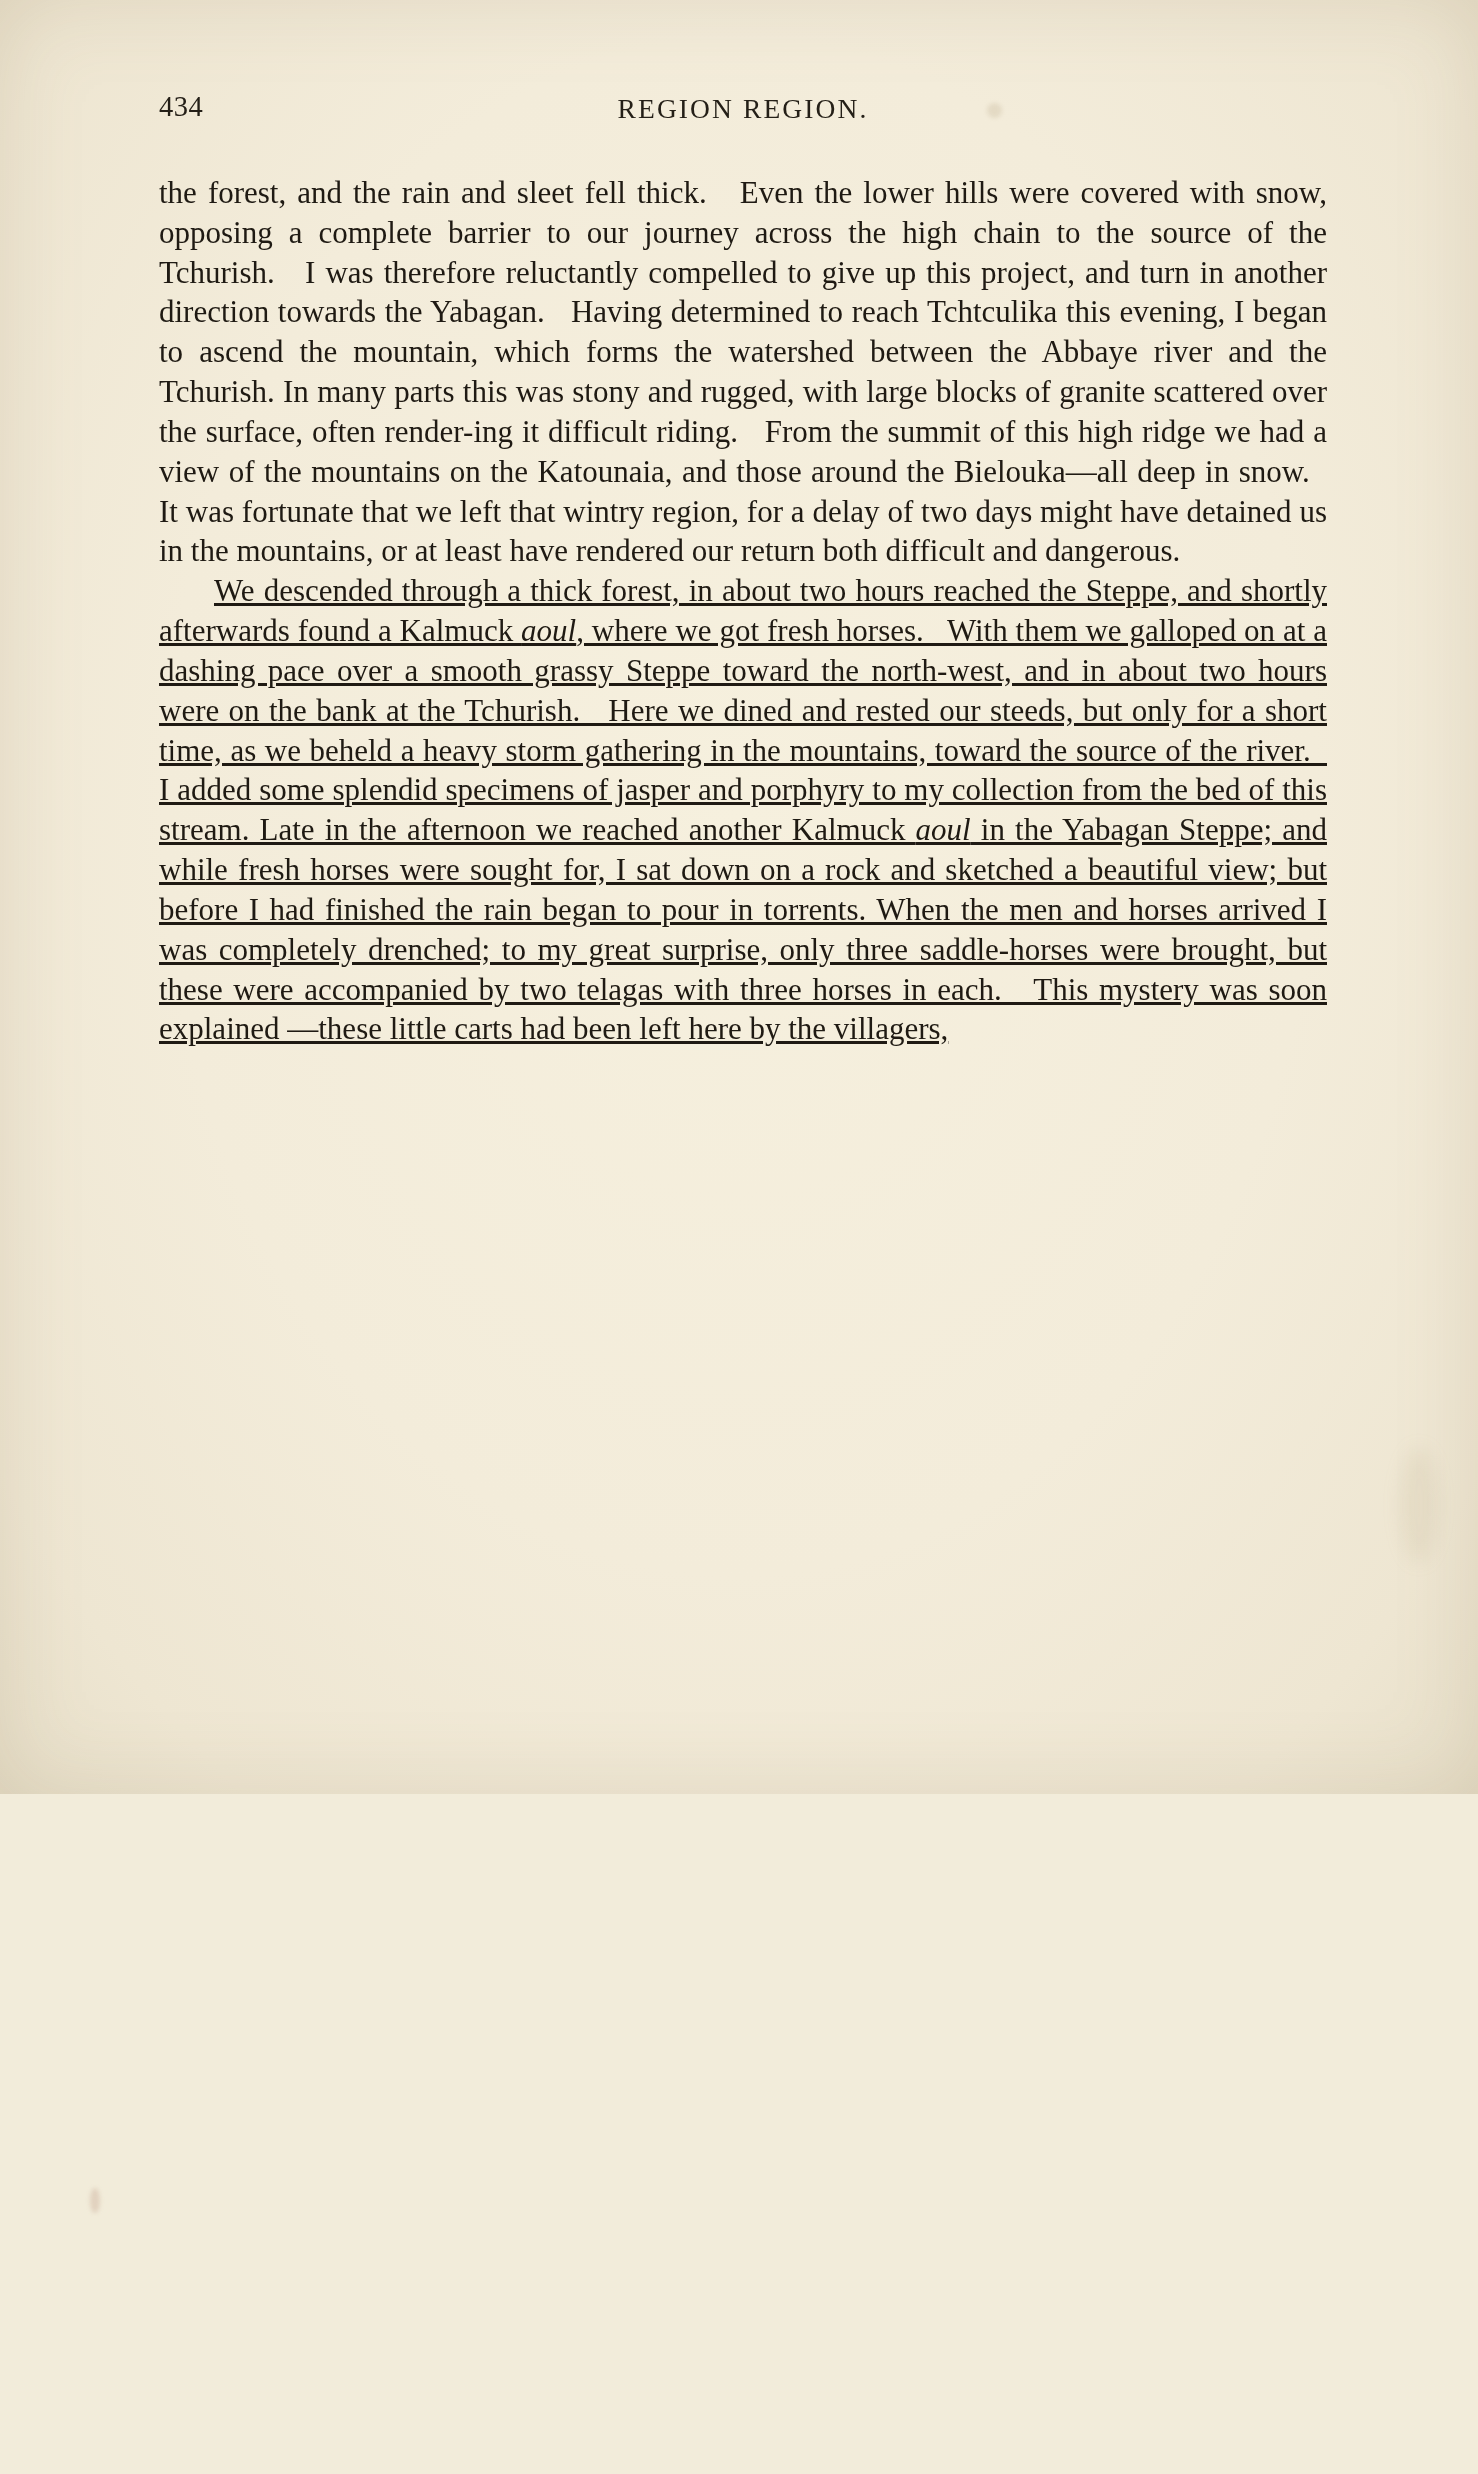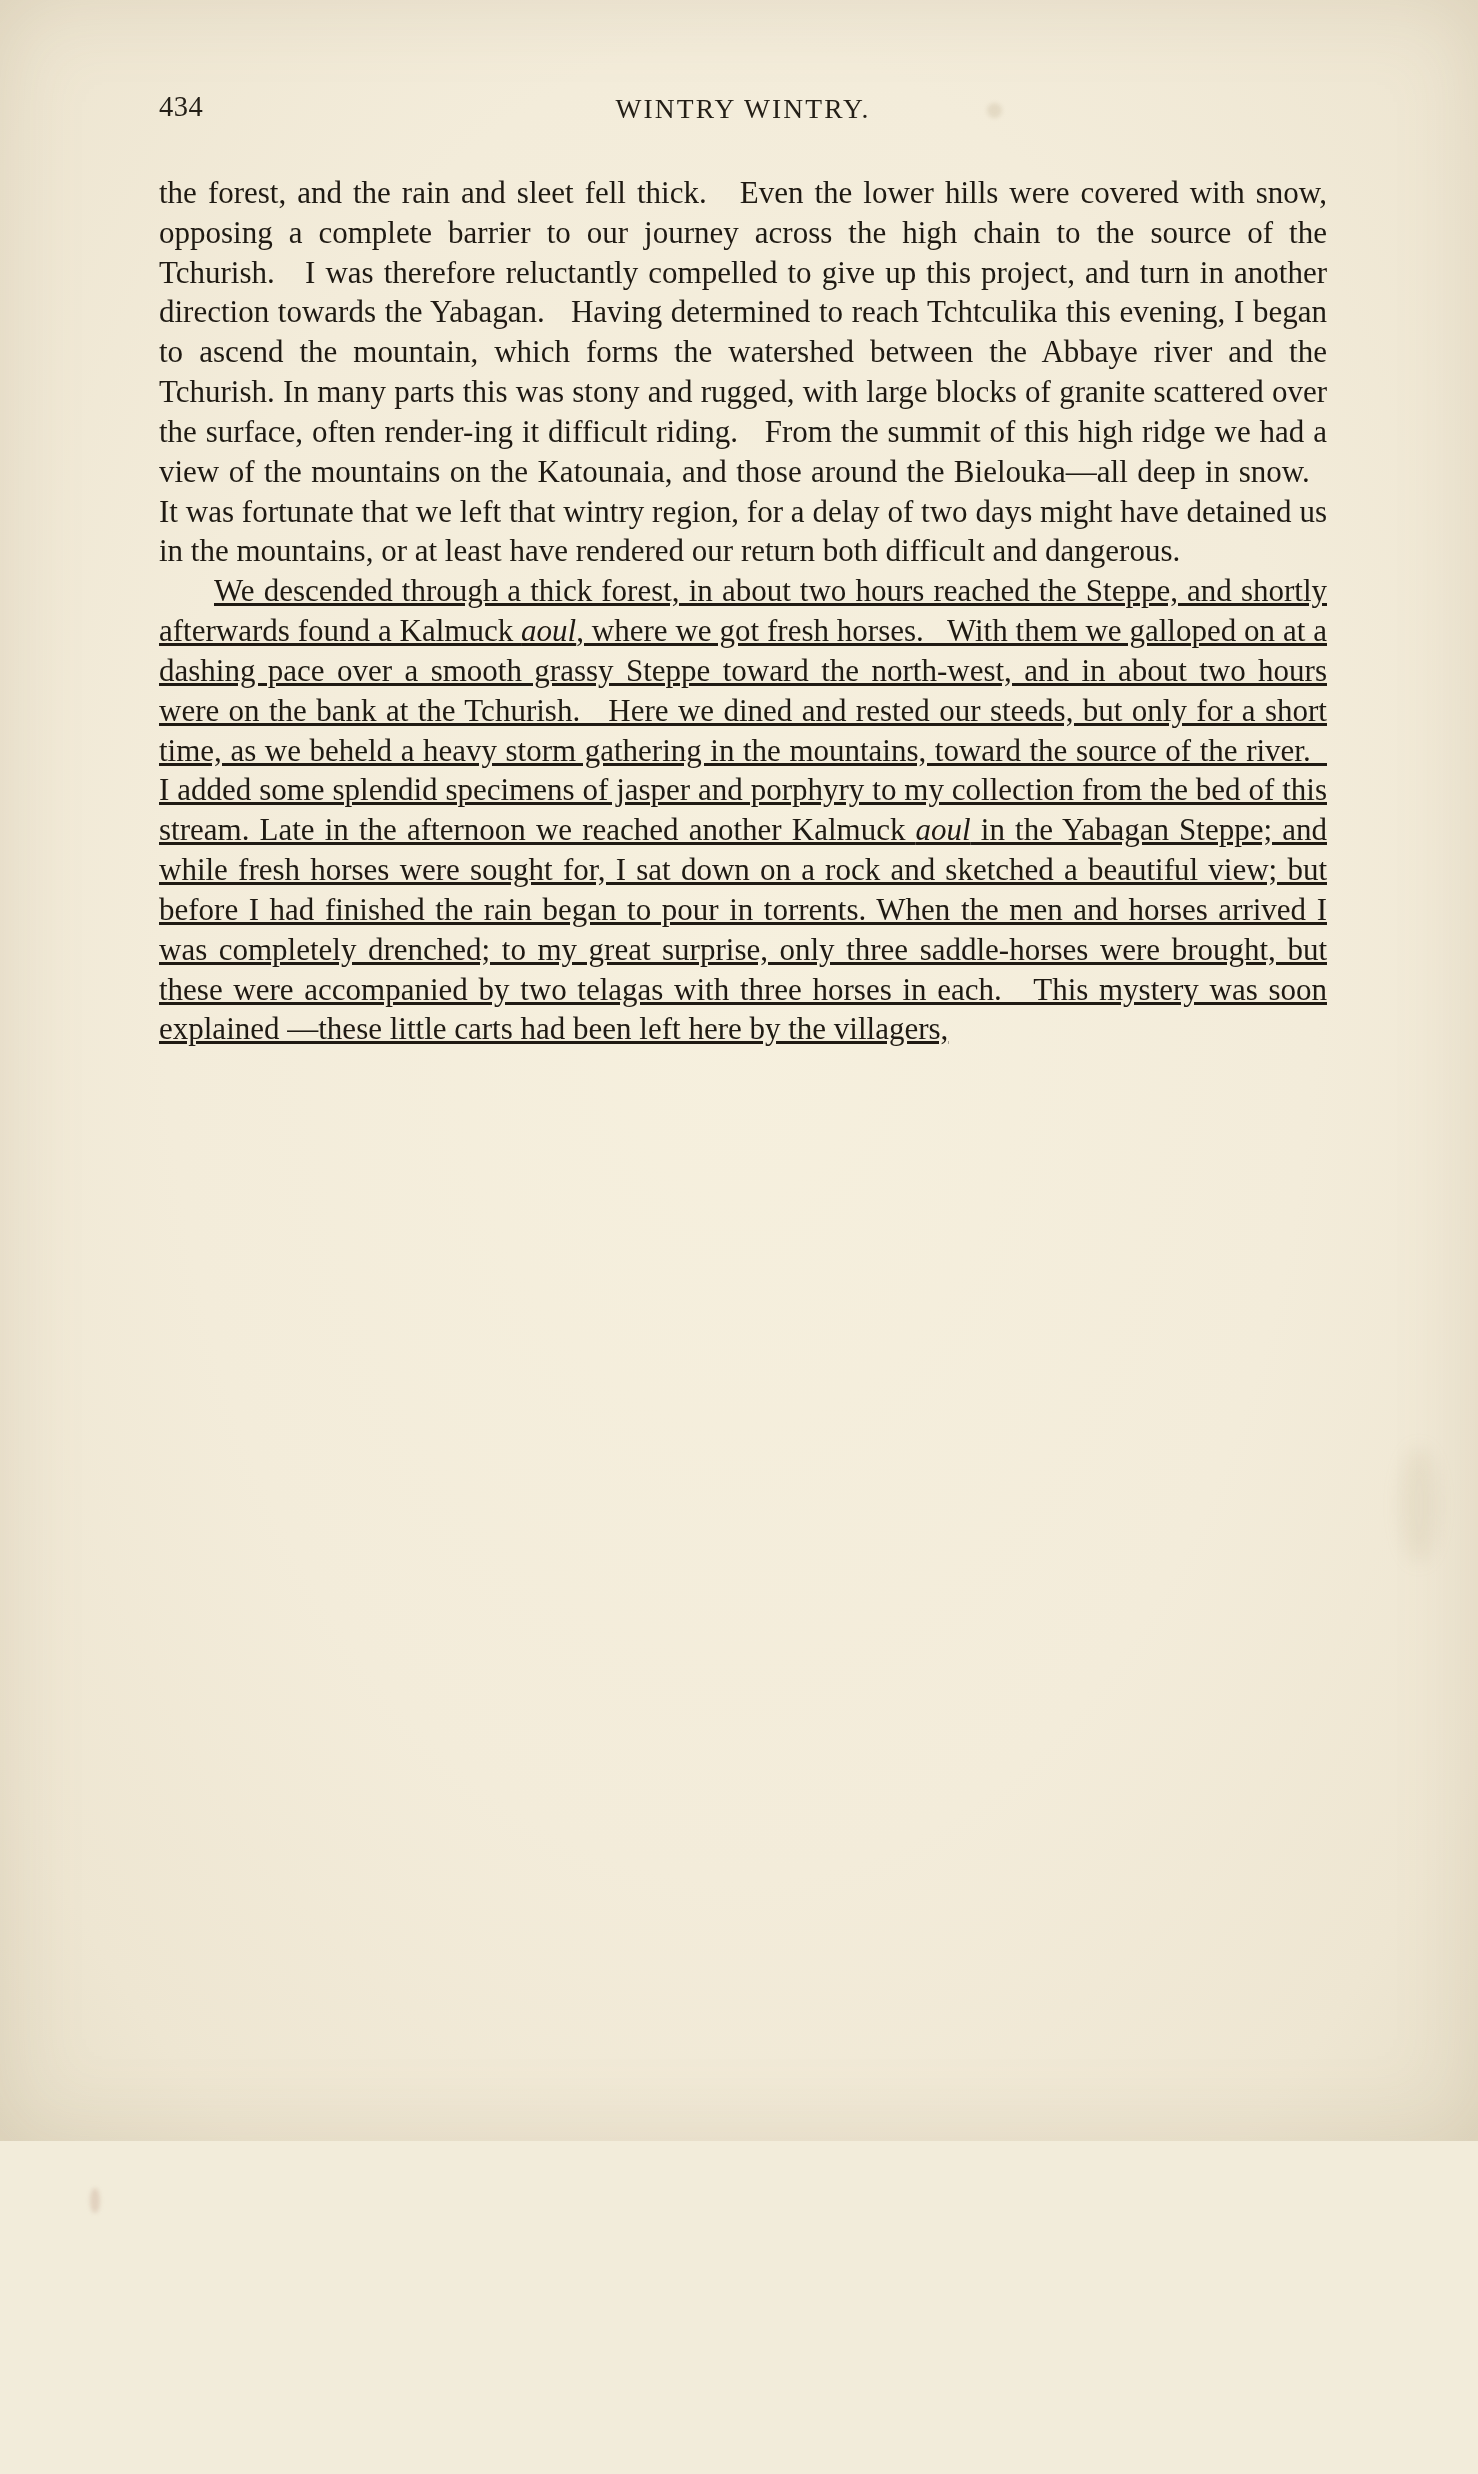--- a/index.html
+++ b/index.html
@@ -10,21 +10,21 @@
     width: 1479px;
     height: 2475px;
     background: #f2ecda;
     font-family: "Liberation Serif", serif;
     color: #211c15;
     overflow: hidden;
   }
   .page {
     position: relative;
     width: 1479px;
-    height: 2141px;
+    height: 1794px;
     box-sizing: border-box;
     background:
       radial-gradient(ellipse at 50% 45%, #f6f0de 0%, #f3ecda 55%, #eee6d2 85%, #e7dfc9 100%);
   }
   .page-inner {
     position: absolute;
     left: 159px;
     top: 91px;
     width: 1168px;
   }
@@ -90,21 +90,21 @@
   }
 </style>
 </head>
 <body>
 
 <div class="page">
   <div class="page-inner">
 
     <div class="header-row">
       <div class="folio">434</div>
-      <div class="running-head">WINTRY WINTRY.</div>
+      <div class="running-head">REGION REGION.</div>
     </div>
 
     <div class="body-text">
       <p>the forest, and the rain and sleet fell thick.&nbsp;&nbsp; Even the lower hills were covered with snow, opposing a complete barrier to our journey across the high chain to the source of the Tchurish.&nbsp;&nbsp; I was therefore reluctantly compelled to give up this project, and turn in another direction towards the Yabagan.&nbsp;&nbsp; Having determined to reach Tchtculika this evening, I began to ascend the mountain, which forms the watershed between the Abbaye river and the Tchurish. In many parts this was stony and rugged, with large blocks of granite scattered over the surface, often render-ing it difficult riding.&nbsp;&nbsp; From the summit of this high ridge we had a view of the mountains on the Katounaia, and those around the Bielouka—all deep in snow.&nbsp;&nbsp; It was fortunate that we left that wintry region, for a delay of two days might have detained us in the mountains, or at least have rendered our return both difficult and dangerous.</p>
       <p class="indent">We descended through a thick forest, in about two hours reached the Steppe, and shortly afterwards found a Kalmuck <i>aoul</i>, where we got fresh horses.&nbsp;&nbsp; With them we galloped on at a dashing pace over a smooth grassy Steppe toward the north-west, and in about two hours were on the bank at the Tchurish.&nbsp;&nbsp; Here we dined and rested our steeds, but only for a short time, as we beheld a heavy storm gathering in the mountains, toward the source of the river.&nbsp;&nbsp; I added some splendid specimens of jasper and porphyry to my collection from the bed of this stream. Late in the afternoon we reached another Kalmuck <i>aoul</i> in the Yabagan Steppe; and while fresh horses were sought for, I sat down on a rock and sketched a beautiful view; but before I had finished the rain began to pour in torrents. When the men and horses arrived I was completely drenched; to my great surprise, only three saddle-horses were brought, but these were accompanied by two telagas with three horses in each.&nbsp;&nbsp; This mystery was soon explained —these little carts had been left here by the villagers,</p>
     </div>
 
   </div>
 
   <div class="spot spot-1"></div>

